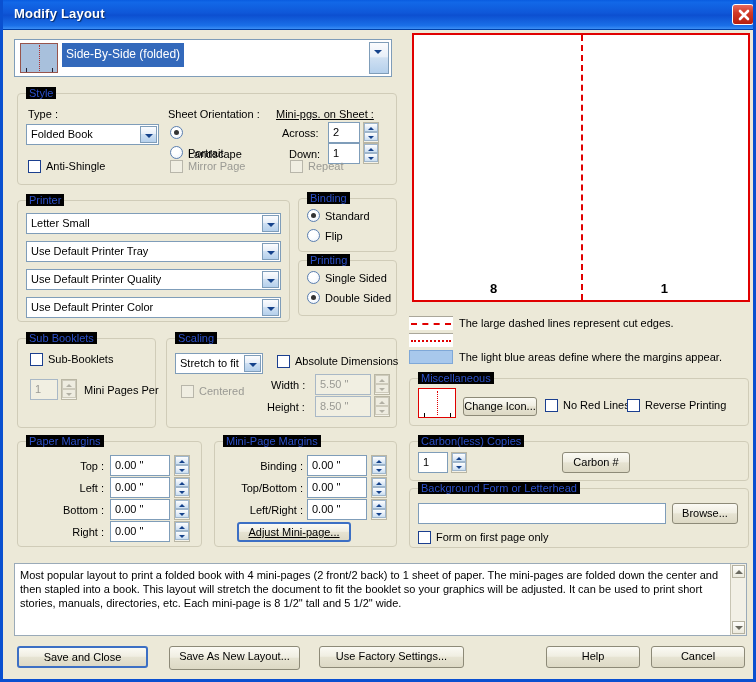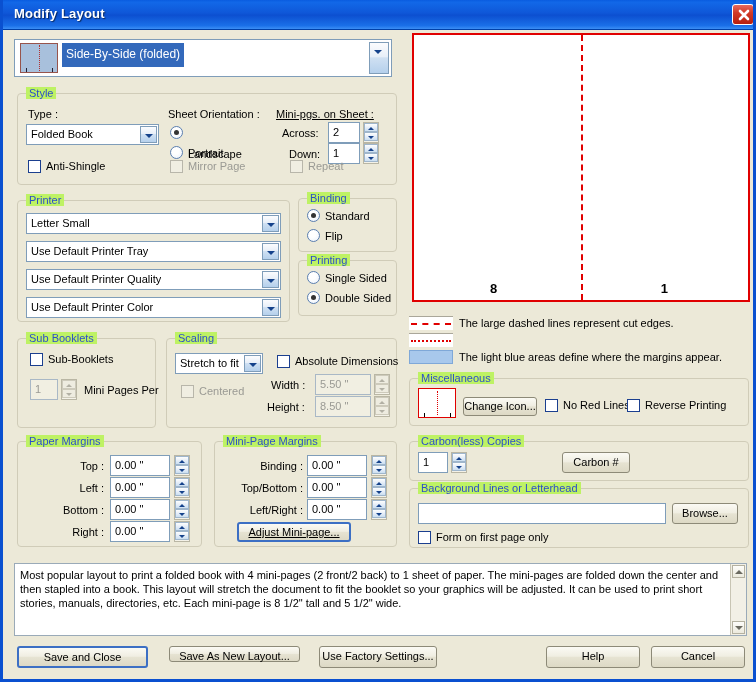--- a/index.html
+++ b/index.html
@@ -41,21 +41,21 @@
 
   
   .grp {
     position: absolute;
     border: 1px solid #d0ccb8;
     border-radius: 4px;
     background: transparent;
   }
   .grp > .grp-title {
     position: absolute; top: -7px; left: 8px;
-    background: #bef264; padding: 0 3px;
+    background: #000000; padding: 0 3px;
     color: #2b4fc8; font-size: 11px;
     white-space: nowrap;
   }
   .lbl {
     position: absolute; color: #000; font-size: 11px; white-space: nowrap;
   }
   .lbl.dis { color: #9a9a94; }
 
   .combo {
     position: absolute; background: #ffffff;
@@ -482,21 +482,21 @@
     <div class="spin" style="left:41px; top:10px;">
       <div class="up"></div>
       <div class="dn"></div>
     </div>
     <div class="btn" style="left:152px; top:10px; width:68px; height:21px; line-height:18px;">
       <span>Carbon #</span>
     </div>
   </div>
 
   <div class="grp" style="left:406px; top:488px; width:340px; height:60px;">
-    <div class="grp-title">Background Lines or Letterhead</div>
+    <div class="grp-title">Background Form or Letterhead</div>
     <div class="txt" style="left:8px; top:14px; width:248px;">
       <div class="tv"></div>
     </div>
     <div class="btn" style="left:262px; top:14px; width:66px; height:21px; line-height:18px;">
       <span>Browse...</span>
     </div>
     <div class="chk" style="left:8px; top:42px;"></div>
     <div class="lbl" style="left:26px; top:42px;">Form on first page only</div>
   </div>
 
@@ -504,24 +504,24 @@
     <div class="body">Most popular layout to print a folded book with 4 mini-pages (2 front/2 back) to 1 sheet of paper. The mini-pages are folded down the center and then stapled into a book.  This layout will stretch the document to fit the booklet so your graphics will be adjusted.  It can be used to print short stories, manuals, directories, etc.  Each mini-page is 8 1/2" tall and 5 1/2" wide.</div>
     <div class="sb">
       <div class="ar u1"></div>
       <div class="ar d1"></div>
     </div>
   </div>
 
   <div class="btn dflt" style="left:14px; top:646px; width:131px; height:22px; line-height:18px;">
     <span>Save and Close</span>
   </div>
-  <div class="btn" style="left:166px; top:646px; width:131px; height:16px; line-height:18px;">
+  <div class="btn" style="left:166px; top:646px; width:131px; height:24px; line-height:18px;">
     <span>Save As New Layout...</span>
   </div>
-  <div class="btn" style="left:316px; top:646px; width:118px; height:22px; line-height:18px;">
+  <div class="btn" style="left:316px; top:646px; width:145px; height:22px; line-height:18px;">
     <span>Use Factory Settings...</span>
   </div>
   <div class="btn" style="left:543px; top:646px; width:94px; height:22px; line-height:18px;">
     <span>Help</span>
   </div>
   <div class="btn" style="left:648px; top:646px; width:94px; height:22px; line-height:18px;">
     <span>Cancel</span>
   </div>
 
 </div>

